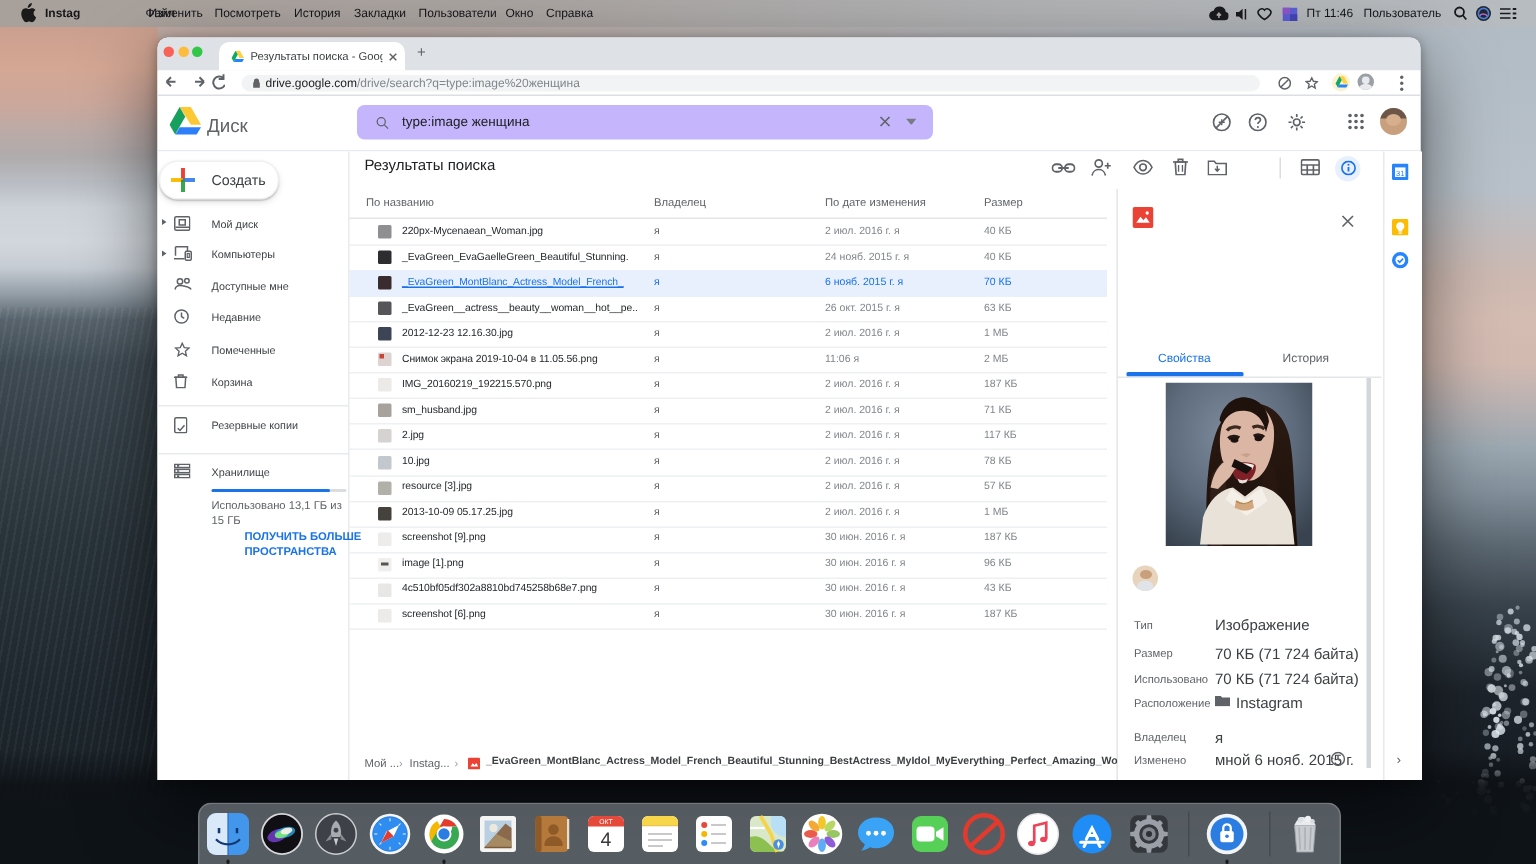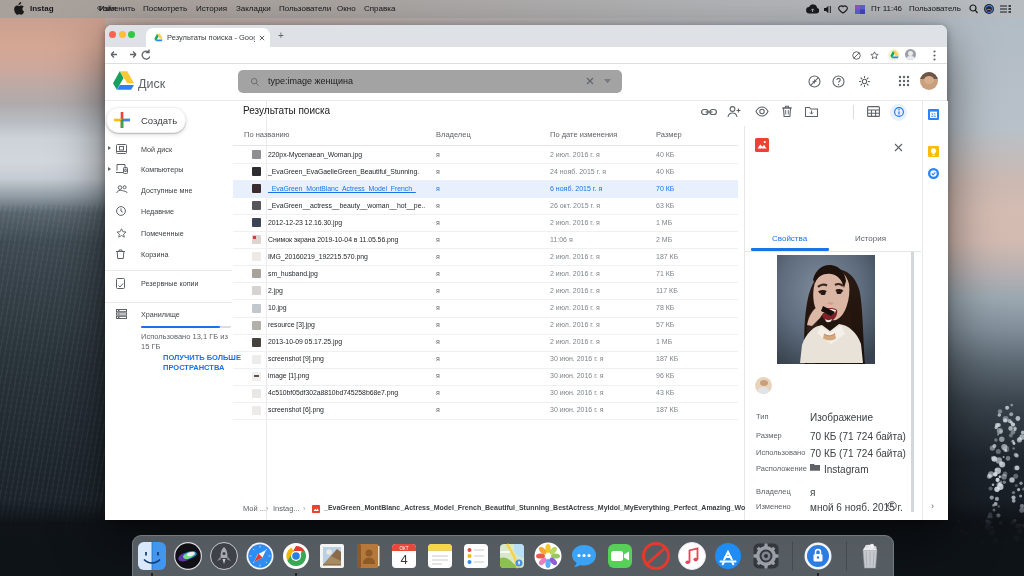--- a/index.html
+++ b/index.html
@@ -18,25 +18,25 @@
 #menubar .it{position:absolute;top:4px;white-space:nowrap;}
 
 #win{left:105px;top:25px;width:842px;height:495px;border-radius:7px 7px 0 0;box-shadow:0 18px 50px rgba(0,0,0,.55),0 2px 8px rgba(0,0,0,.35);background:#fff;}
 #tabbar{left:0;top:0;width:842px;height:22px;background:#dee1e6;border-radius:7px 7px 0 0;}
 .tl{top:5.8px;width:7px;height:7px;border-radius:50%;}
 #tab{left:41px;top:3px;width:124px;height:19px;background:#fff;border-radius:7px 7px 0 0;}
 #toolbar{left:0;top:22px;width:842px;height:15.5px;background:#fff;border-bottom:1px solid #dcdee2;}
 #urlpill{left:56px;top:2.5px;width:679px;height:11px;background:#f1f3f4;border-radius:6px;}
 
 #dhead{left:0;top:38.5px;width:842px;height:36px;background:#fff;border-bottom:1px solid #e8eaed;}
-#dsearch{left:133px;top:6px;width:384px;height:23px;background:#a3a3a3;border-radius:5px;}
+#dsearch{left:133px;top:6px;width:384px;height:23px;background:#c4b5fd;border-radius:5px;}
 
 #content{left:0;top:75.5px;width:842px;height:419.5px;background:#fff;}
 
-#sbar{left:0;top:0;width:127px;height:419.5px;border-right:1px solid #e8eaed;padding-left:34px;}
+#sbar{left:0;top:0;width:127px;height:419.5px;border-right:1px solid #e8eaed;}
 #newbtn{left:1px;top:6px;width:78px;height:24px;border-radius:12.5px;background:#fff;box-shadow:0 1px 1px rgba(0,0,0,.18),0 2px 4px rgba(0,0,0,.12);border:1px solid #f1f1f1;}
 .nav{position:absolute;left:36px;font-size:7.2px;color:#3f4347;white-space:nowrap;margin-top:-4px;}
 .nico{position:absolute;left:11px;margin-top:-5px;}
 .tri{position:absolute;left:2.5px;margin-top:-2.5px;width:0;height:0;border-left:3.5px solid #5f6368;border-top:2.6px solid transparent;border-bottom:2.6px solid transparent;}
 .sep{position:absolute;left:0;width:127px;border-top:1px solid #e8eaed;}
 
 #list{left:128px;top:0;width:509px;height:419.5px;}
 .row{position:absolute;left:0;width:505px;height:17.06px;border-bottom:1px solid #eef0f2;}
 .rname{position:absolute;left:35px;top:4.6px;font-size:6.9px;letter-spacing:-.05px;color:#24282c;white-space:nowrap;}
 .rown{position:absolute;left:203px;top:4.6px;font-size:7px;color:#5f6368;}
@@ -319,20 +319,26 @@
   <div class="a" id="toolbar">
     <div class="a" style="left:3px;top:1px;">
         <svg width="42" height="13" viewBox="0 0 42 13">
           <g stroke="#5f6368" stroke-width="1.3" fill="none">
             <path d="M9 6.5H3m0 0l3-3M3 6.5l3 3"></path>
             <path d="M22 6.5h6m0 0l-3-3m3 3l-3 3"></path>
             <path d="M41 4.2a4 4 0 1 0 .9 4.3M41 1.5v3.2h-3.2"></path>
           </g>
         </svg>
       </div>
+    <div class="a" id="urlpill">
+      <svg class="a" style="left:7px;top:2.5px;" width="6" height="7" viewBox="0 0 10 12">
+          <path d="M2 5V3.5a3 3 0 0 1 6 0V5h.8v6H1.2V5z" fill="#5f6368"></path>
+        </svg>
+      <div class="a" style="left:16px;top:1.5px;font-size:8px;color:#202124;white-space:nowrap;">drive.google.com<span style="color:#80868b;">/drive/search?q=type:image%20женщина</span></div>
+    </div>
     <svg class="a" style="left:747px;top:3.5px;" width="9" height="9" viewBox="0 0 11 11">
         <circle cx="5.5" cy="5.5" r="4.6" fill="none" stroke="#5f6368" stroke-width="1.2"></circle>
         <path d="M2.2 8.8L8.8 2.2" stroke="#5f6368" stroke-width="1.2"></path>
       </svg>
     <svg class="a" style="left:765px;top:3.5px;" width="9" height="9" viewBox="0 0 11 11">
         <path d="M5.5 1l1.35 2.9 3.15.3-2.4 2.1.7 3.1-2.8-1.7-2.8 1.7.7-3.1-2.4-2.1 3.15-.3z" fill="none" stroke="#5f6368" stroke-width="1.1"></path>
       </svg>
     <div class="a" style="left:782.5px;top:1.5px;width:12px;height:12px;border-radius:50%;background:#fbf3cf;"></div>
       <div class="a" style="left:785px;top:3px;">
         <svg width="9" height="9" viewBox="0 0 24 24">

